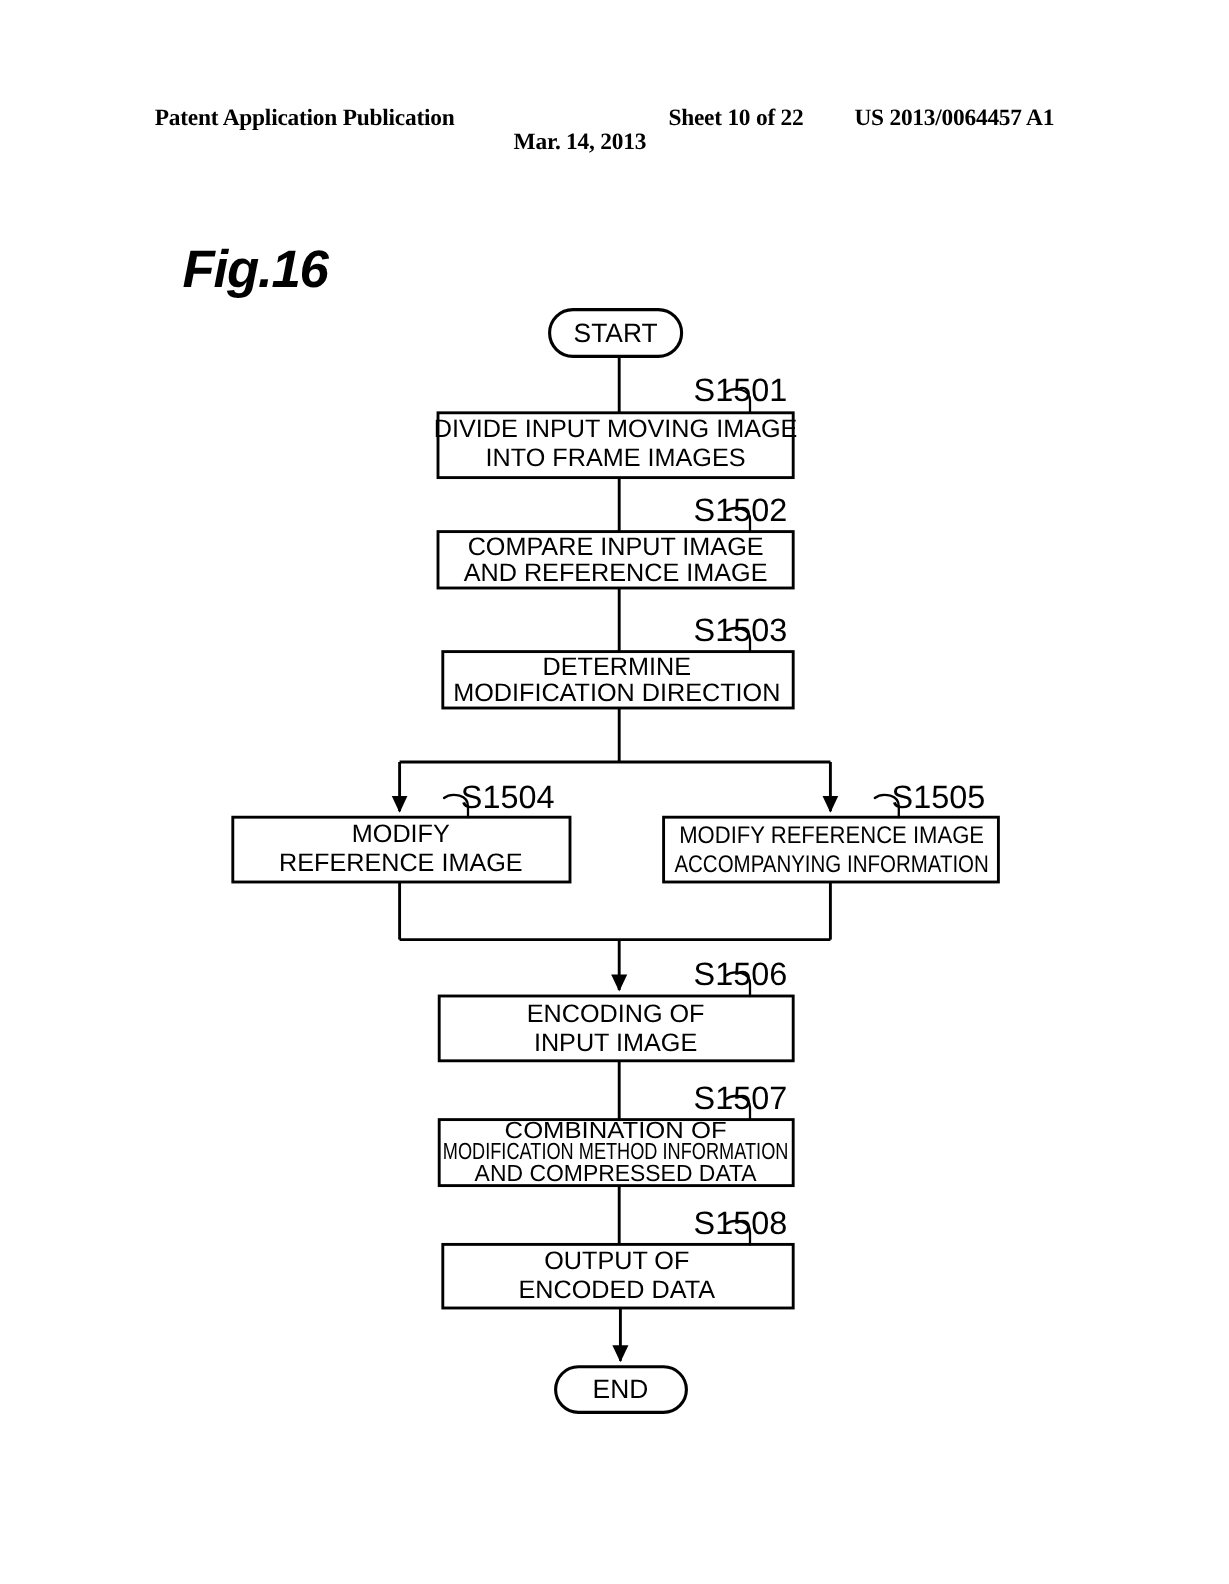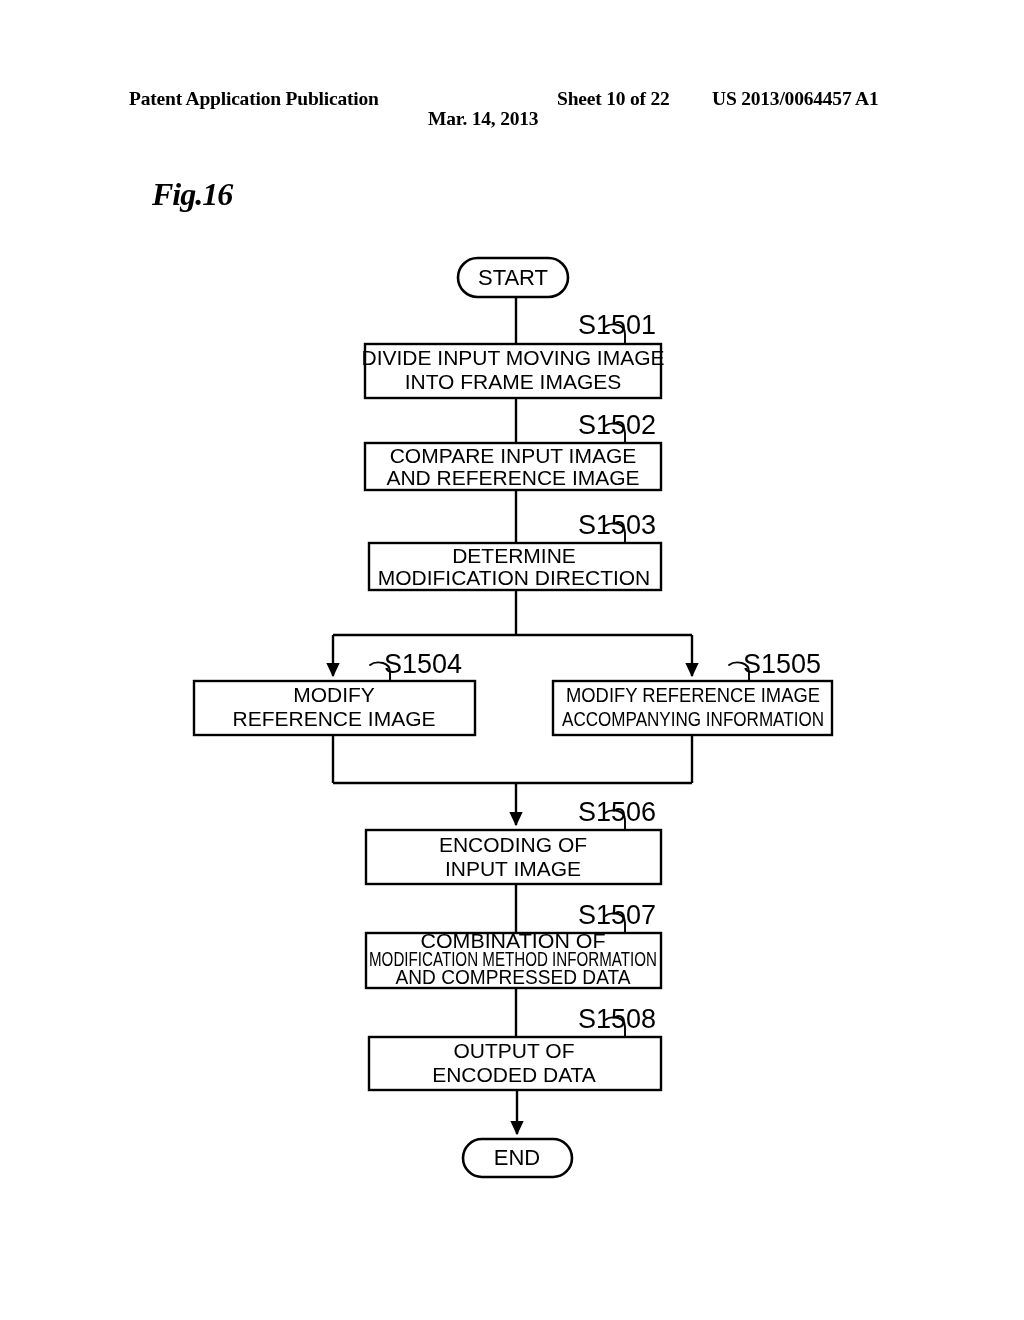--- a/index.html
+++ b/index.html
@@ -31,25 +31,25 @@
   }
   #page-header .hdr-pub   { position: absolute; left: 129px;  top: 0; }
   #page-header .hdr-date  { position: absolute; left: 428px;  top: 0; margin-top: 20px; }
   #page-header .hdr-sheet { position: absolute; left: 557px;  top: 0; }
   #page-header .hdr-num   { position: absolute; left: 712px;  top: 0; text-align: right; }
 
   
   #fig-title {
     position: absolute;
     left: 152px;
-    top: 176px;
-    font-family: Liberation Serif, serif;
+    top: 200px;
+    font-family: Liberation Sans, sans-serif;
     font-weight: bold;
     font-style: italic;
-    font-size: 32px;
+    font-size: 44px;
     letter-spacing: -1px;
   }
 
   
   #flowchart {
     position: absolute;
     left: 0;
     top: 0;
     width: 1024px;
     height: 1320px;

